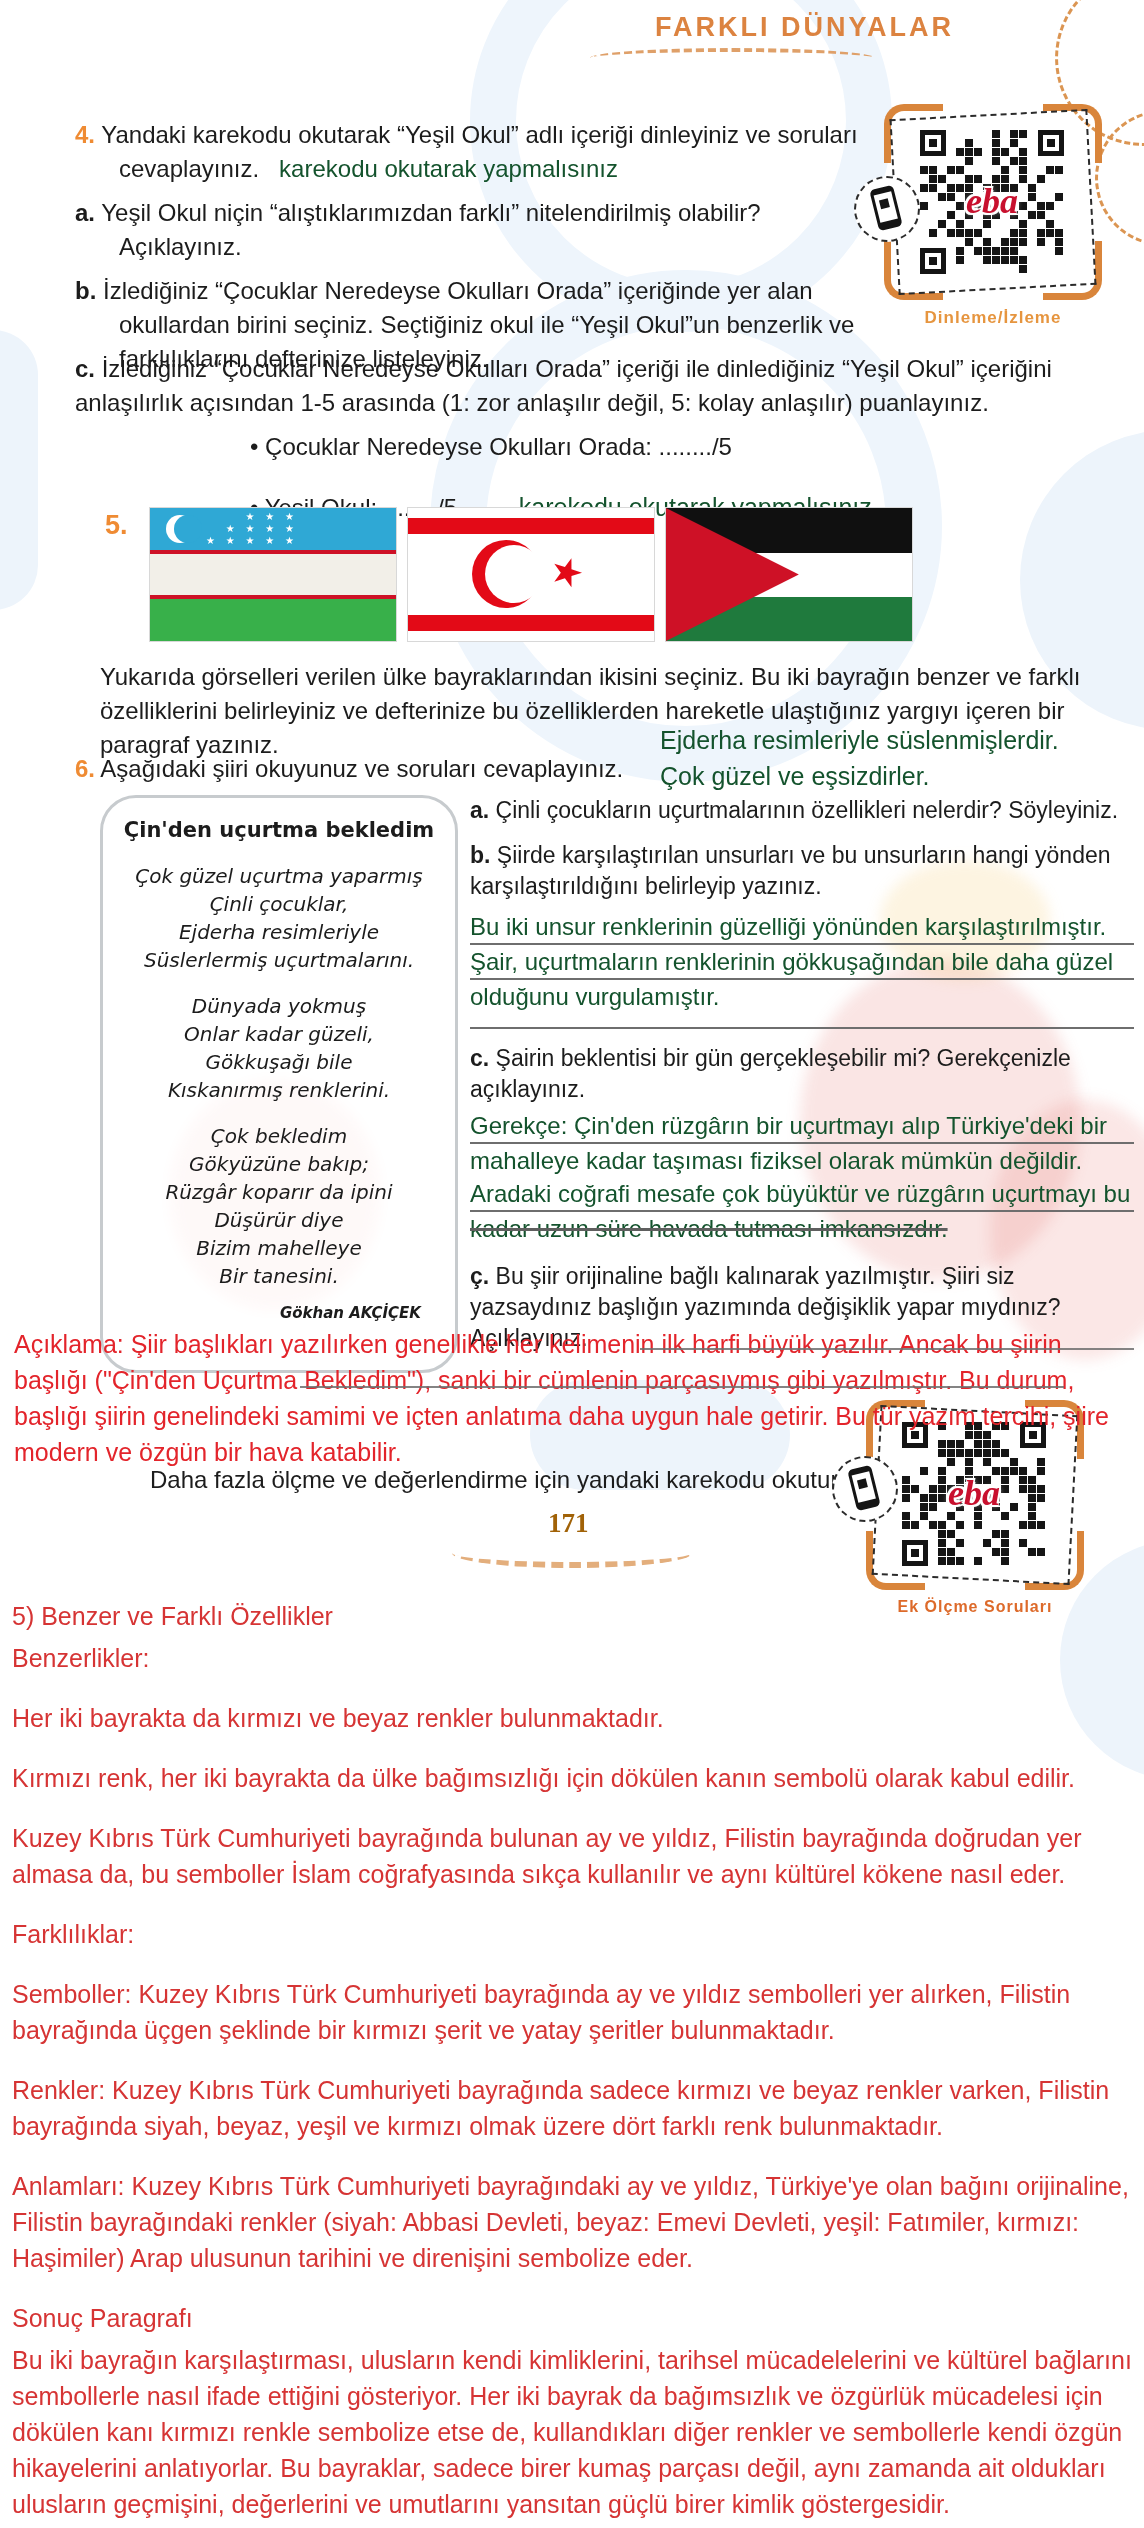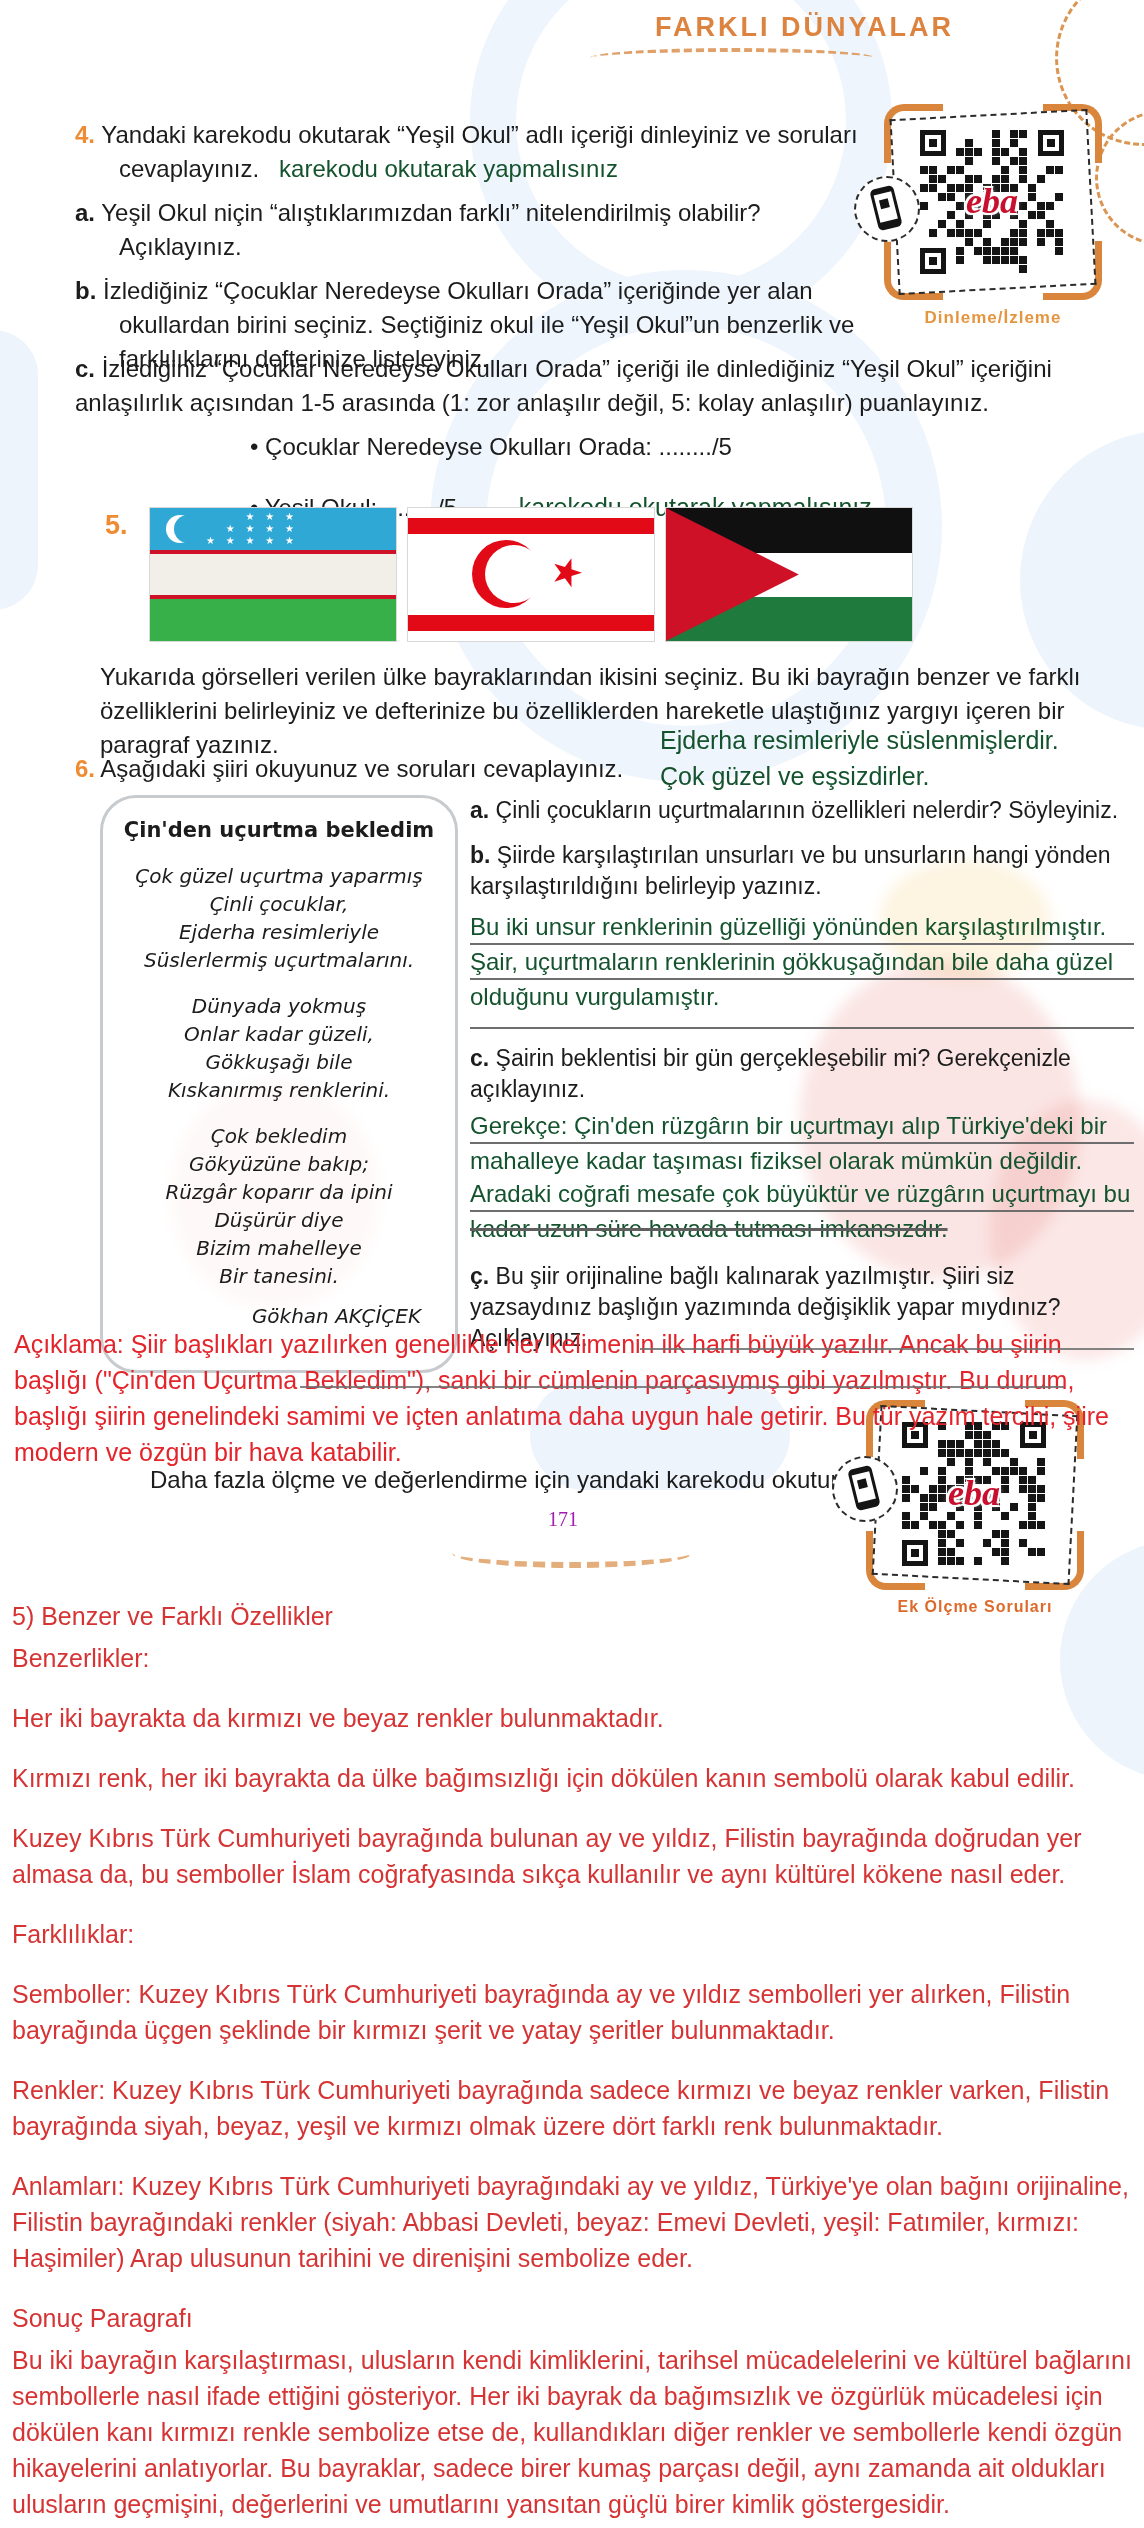--- a/index.html
+++ b/index.html
@@ -46,21 +46,21 @@
   .ps-g{height:44px;background:#1F7A3D;}
   .ps-tri{position:absolute;left:0;top:0;width:54%;height:100%;background:#CE1126;
           clip-path:polygon(0 0,100% 50%,0 100%);}
   
   .poem-box{position:absolute;left:100px;top:795px;width:358px;height:578px;border:3px solid #C7CBCE;
             border-radius:36px;background:rgba(255,255,255,.55);padding:20px 6px 0 6px;box-sizing:border-box;
             font-family:"DejaVu Sans",sans-serif;text-align:center;}
   .poem-title{font-weight:bold;font-size:21px;margin-bottom:20px;}
   .poem-line{font-style:italic;font-size:20px;line-height:28px;}
   .poem-gap{height:18px;}
-  .poem-author{font-style:italic;font-weight:normal;font-size:20px;text-align:right;padding-right:28px;margin-top:14px;}
+  .poem-author{font-style:italic;font-weight:bold;font-size:15px;text-align:right;padding-right:28px;margin-top:14px;}
   
   .rcol{position:absolute;left:470px;top:795px;width:664px;font-size:23px;line-height:31px;}
   .rcol p{margin:0 0 8px 0;}
   
   .qr-wrap{position:absolute;width:250px;}
   .qr-frame{position:relative;width:218px;height:196px;margin:0 auto;}
   .br{position:absolute;width:52px;height:52px;}
   .br.tl{left:0;top:0;border-top:7px solid #D9853B;border-left:7px solid #D9853B;border-top-left-radius:20px;}
   .br.tr{right:0;top:0;border-top:7px solid #D9853B;border-right:7px solid #D9853B;border-top-right-radius:20px;}
   .br.bl{left:0;bottom:0;border-bottom:7px solid #D9853B;border-left:7px solid #D9853B;border-bottom-left-radius:20px;}
@@ -73,21 +73,21 @@
   .eba{position:absolute;left:50%;top:50%;transform:translate(-50%,-52%);z-index:3;
        font-family:"Liberation Serif",serif;font-style:italic;font-weight:bold;font-size:36px;color:#C8102E;
        text-shadow:-2px -2px 0 #fff,2px -2px 0 #fff,-2px 2px 0 #fff,2px 2px 0 #fff,0 0 6px #fff;}
   .qr-label{margin-top:8px;text-align:center;font-weight:bold;color:#E6953F;font-size:17px;letter-spacing:1px;}
   .qr-label.l2{color:#DD6A2A;font-size:16px;}
   .phone-badge{position:absolute;width:62px;height:62px;border:2.5px dashed #2b2b2b;border-radius:50%;background:#fff;z-index:4;}
   .phone{position:absolute;left:18px;top:9px;width:24px;height:42px;background:#141414;border-radius:5px;transform:rotate(-14deg);}
   .phone::after{content:"";position:absolute;left:3px;top:6px;right:3px;bottom:8px;background:#fff;}
   .phone::before{content:"";position:absolute;left:7px;top:12px;width:9px;height:9px;background:#141414;z-index:2;}
   
-  .page-num{position:absolute;font-family:"Liberation Serif",serif;font-weight:normal;font-size:20px;color:#a21caf;}
+  .page-num{position:absolute;font-family:"Liberation Serif",serif;font-weight:bold;font-size:27px;color:#a16207;}
   .foot-dash{position:absolute;border-bottom:6px dashed #E3AE7C;border-radius:50%;height:24px;}
   
   .analysis{position:absolute;left:12px;top:1598px;width:1122px;color:#D63434;font-size:25px;line-height:36px;}
   .analysis p{margin:0 0 24px 0;}
   .analysis p.tight{margin-bottom:6px;}
   
   .explain{position:absolute;left:14px;top:1326px;width:1120px;color:#E3242B;font-size:25px;line-height:36px;z-index:6;}
   .more-line{position:absolute;left:150px;top:1466px;font-size:24px;color:#1c1c1c;}
 </style>
 </head>

